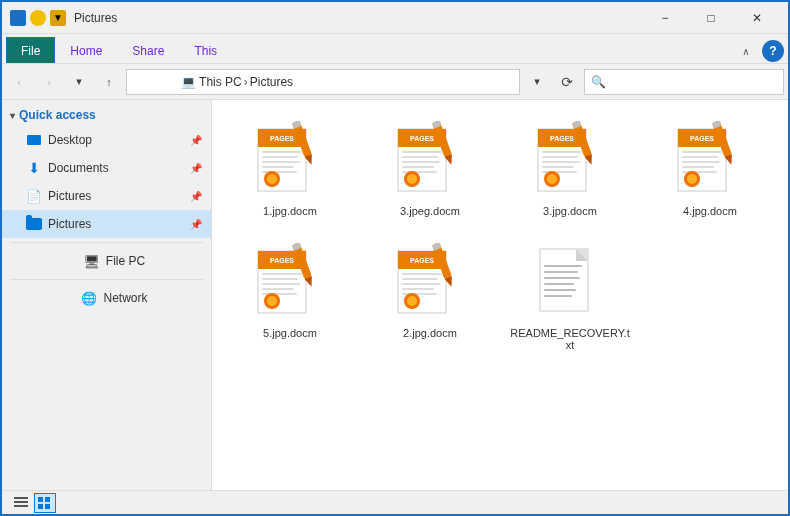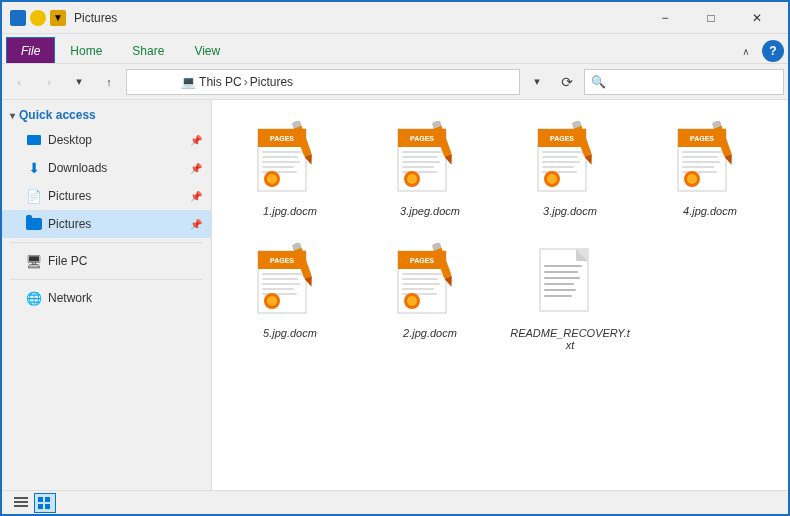--- a/index.html
+++ b/index.html
@@ -87,32 +87,31 @@
       display: flex;
       align-items: flex-end;
       height: 30px;
       padding: 0 4px;
       border-bottom: 1px solid #ddd;
     }
     .ribbon-tab {
       padding: 4px 14px;
       cursor: pointer;
       font-size: 12px;
-      color: #15803d;
+      color: #6d28d9;
       border: 1px solid transparent;
       border-bottom: none;
       height: 26px;
       display: flex;
       align-items: center;
     }
     .ribbon-tab.active {
-      background: #701a75;
+      background: #0f766e;
       color: #fff;
       border-color: #1a6fc4;
-      font-style: italic;
     }
     .ribbon-right {
       margin-left: auto;
       display: flex;
       align-items: center;
       gap: 4px;
     }
     .ribbon-expand {
       width: 24px;
       height: 24px;
@@ -238,20 +237,21 @@
     }
     .sidebar-item {
       display: flex;
       align-items: center;
       padding: 4px 8px 4px 24px;
       cursor: pointer;
       font-size: 12px;
       color: #333;
       height: 28px;
       gap: 6px;
+      justify-content: center;
     }
     .sidebar-item.active {
       background: #cce4f7;
       font-weight: 500;
     }
     .sidebar-item .pin-icon {
       margin-left: auto;
       color: #888;
       font-size: 10px;
     }
@@ -321,21 +321,20 @@
       width: 80px;
       height: 80px;
       position: relative;
       margin-bottom: 4px;
     }
     .file-label {
       font-size: 11px;
       color: #333;
       text-align: center;
       word-break: break-all;
-      font-style: italic;
     }
 
     
     .status-bar {
       height: 24px;
       background: #f0f0f0;
       border-top: 1px solid #ddd;
       display: flex;
       align-items: center;
       padding: 0 8px;
@@ -380,21 +379,21 @@
       <button class="title-btn">□</button>
       <button class="title-btn close">✕</button>
     </div>
   </div>
 
   <div class="ribbon">
     <div class="ribbon-tabs">
       <div class="ribbon-tab active">File</div>
       <div class="ribbon-tab">Home</div>
       <div class="ribbon-tab">Share</div>
-      <div class="ribbon-tab">View</div>
+      <div class="ribbon-tab">This</div>
       <div class="ribbon-right">
         <div class="ribbon-expand">∧</div>
         <div class="ribbon-help">?</div>
       </div>
     </div>
   </div>
 
   <div class="address-bar">
     <div class="nav-btn disabled">‹</div>
     <div class="nav-btn disabled">›</div>
@@ -422,21 +421,21 @@
       </div>
       <div class="sidebar-item">
         <div class="sidebar-icon">
           <div class="icon-desktop"></div>
         </div>
         <span>Desktop</span>
         <span class="pin-icon">📌</span>
       </div>
       <div class="sidebar-item">
         <div class="sidebar-icon" style="color:#0078d7;font-size:14px;">⬇</div>
-        <span>Downloads</span>
+        <span>Documents</span>
         <span class="pin-icon">📌</span>
       </div>
       <div class="sidebar-item">
         <div class="sidebar-icon" style="font-size:13px;">📄</div>
         <span>Pictures</span>
         <span class="pin-icon">📌</span>
       </div>
       <div class="sidebar-item active">
         <div class="sidebar-icon">
           <div class="icon-pictures"></div>

